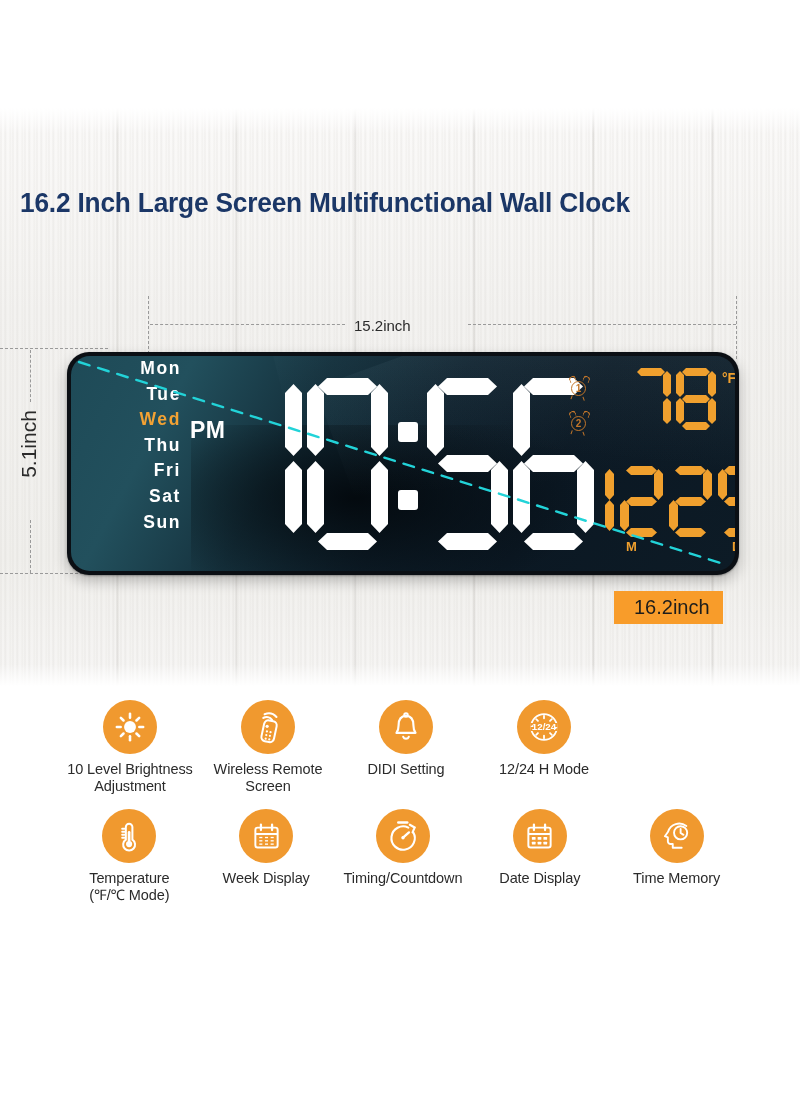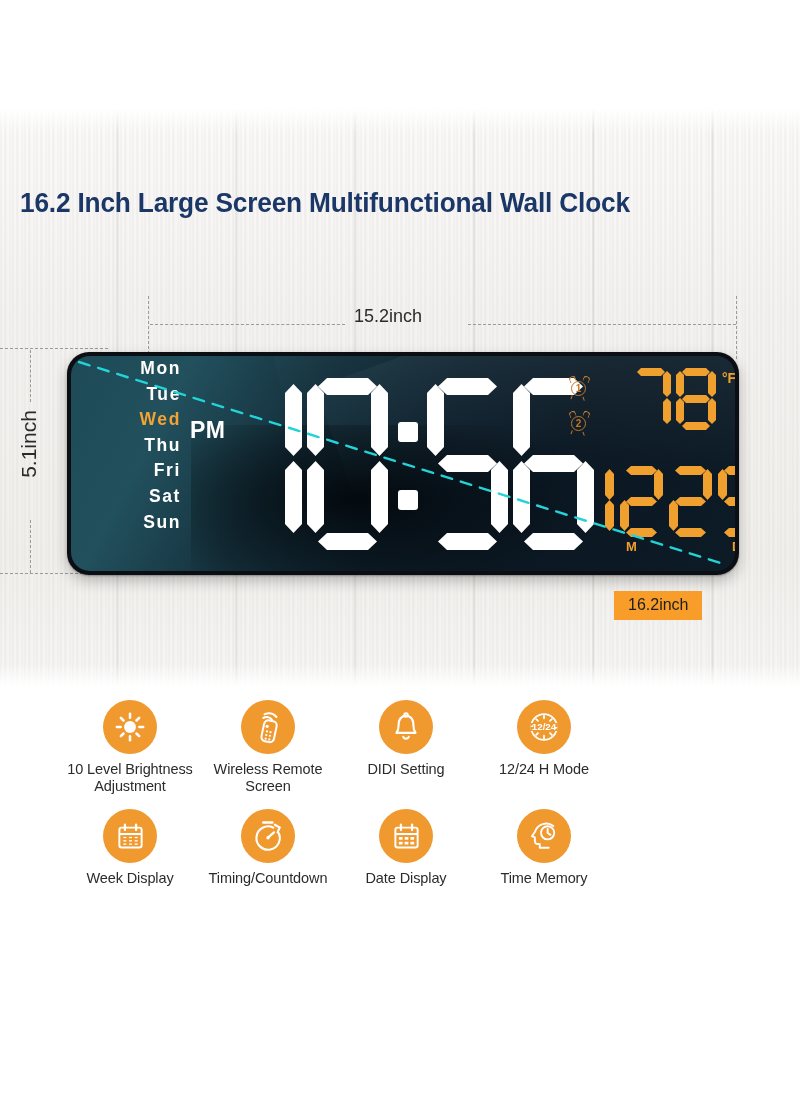--- a/index.html
+++ b/index.html
@@ -82,22 +82,22 @@
   
   .guide {
     position: absolute;
     border-color: #9a9a9a;
   }
   .gv { border-left: 1px dashed #9a9a9a; width: 0; }
   .gh { border-top: 1px dashed #9a9a9a; height: 0; }
 
   .dim-w-label {
     position: absolute;
-    left: 348px; top: 306px;
-    font-size: 18px;
+    left: 348px; top: 317px;
+    font-size: 15px;
     color: #2b2b2b;
     letter-spacing: 0px;
     background: transparent;
     padding: 0 6px;
     font-family: "Liberation Sans", sans-serif;
   }
   .dim-h-label {
     position: absolute;
     left: -5px;
     top: 432px;
@@ -395,24 +395,24 @@
     inset: 0;
     z-index: 6;
     pointer-events: none;
   }
 
   
   .badge {
     position: absolute;
     left: 614px;
     top: 591px;
-    padding: 6px 13px 7px 14px;
+    padding: 6px 13px 7px 20px;
     background: #f89c2a;
     color: #1d1d1b;
-    font-size: 16px;
+    font-size: 20px;
     line-height: 1;
     letter-spacing: 0px;
     z-index: 9;
   }
 
   
   .features {
     position: absolute;
     left: 0;
     top: 700px;
@@ -691,20 +691,37 @@
       </div>
       <div class="flabel">
         <span>12/24 H Mode</span>
       </div>
     </div>
 
   </div>
 
   <div class="frow r2">
 
+    <div class="fcell">
+      <div class="fcircle">
+        <svg width="34" height="34" viewBox="0 0 32 32" fill="none" stroke="#ffffff" stroke-width="1.9" stroke-linecap="round">
+          <path d="M19.2 19.4V7.6a3.1 3.1 0 0 0-6.2 0v11.8a5.6 5.6 0 1 0 6.2 0z"></path>
+          <path d="M16.1 12.6v8.2" stroke-width="2.6"></path>
+          <circle cx="16.1" cy="23.6" r="2.9" fill="#ffffff" stroke="none"></circle>
+          <path d="M9.6 9.2h2.0"></path>
+            <path d="M9.6 12.0h2.0"></path>
+            <path d="M9.6 14.8h2.0"></path>
+            <path d="M9.6 17.6h2.0"></path>
+        </svg>
+      </div>
+      <div class="flabel">
+        <span>Temperature</span>
+        <span class="sub">(℉/℃  Mode)</span>
+      </div>
+    </div>
 
     <div class="fcell">
       <div class="fcircle">
         <svg width="33" height="33" viewBox="0 0 32 32" fill="none" stroke="#ffffff" stroke-width="1.9" stroke-linejoin="round">
           <rect x="5.2" y="7.4" width="21.6" height="19.2" rx="2.2"></rect>
           <path d="M5.2 13.6h21.6" stroke-width="2"></path>
           <path d="M10.6 4.6v5.2" stroke-linecap="round" stroke-width="2.2"></path>
           <path d="M21.4 4.6v5.2" stroke-linecap="round" stroke-width="2.2"></path>
           <g stroke-width="1.3">
             <path d="M9.0 17.0h3.0"></path>

